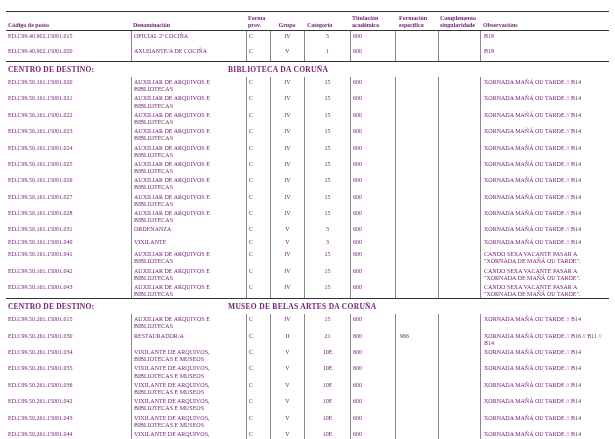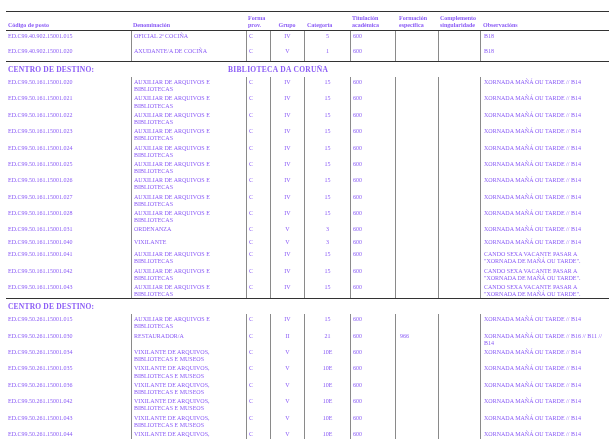--- a/index.html
+++ b/index.html
@@ -3,21 +3,21 @@
 <meta charset="utf-8">
 <style>
   html,body{margin:0;padding:0;background:#ffffff;}
   .page{
     position:relative;
     width:615px;height:439px;
     background:#fff;
     box-sizing:border-box;
     padding:0 6px;
     font-family:"Liberation Serif","DejaVu Serif",serif;
-    color:#8b5cf6;
+    color:#701a75;
     overflow:hidden;
   }
   .grid{
     display:grid;
     grid-template-columns:125px 115px 24px 34px 46px 45px 43px 42px 1fr;
   }
   
   .thead{
     margin-top:11px;
     border-top:1px solid #333;
@@ -271,20 +271,21 @@
           <div class="cell c3">IV</div>
           <div class="cell c4">15</div>
           <div class="cell c5">600</div>
           <div class="cell c6"></div>
           <div class="cell c7"></div>
           <div class="cell c8">CANDO SEXA VACANTE PASAR A "XORNADA DE MAÑÁ OU TARDE".</div>
         </div>
       </div>
       <div class="sec-head">
         <div class="sec-label">CENTRO DE DESTINO:</div>
+        <div class="sec-name">MUSEO DE BELAS ARTES DA CORUÑA</div>
       </div>
       <div class="block sec-2">
         <div class="grid row">
           <div class="cell c0">ED.C99.50.261.15001.015</div>
           <div class="cell c1">AUXILIAR DE ARQUIVOS E BIBLIOTECAS</div>
           <div class="cell c2">C</div>
           <div class="cell c3">IV</div>
           <div class="cell c4">15</div>
           <div class="cell c5">600</div>
           <div class="cell c6"></div>

